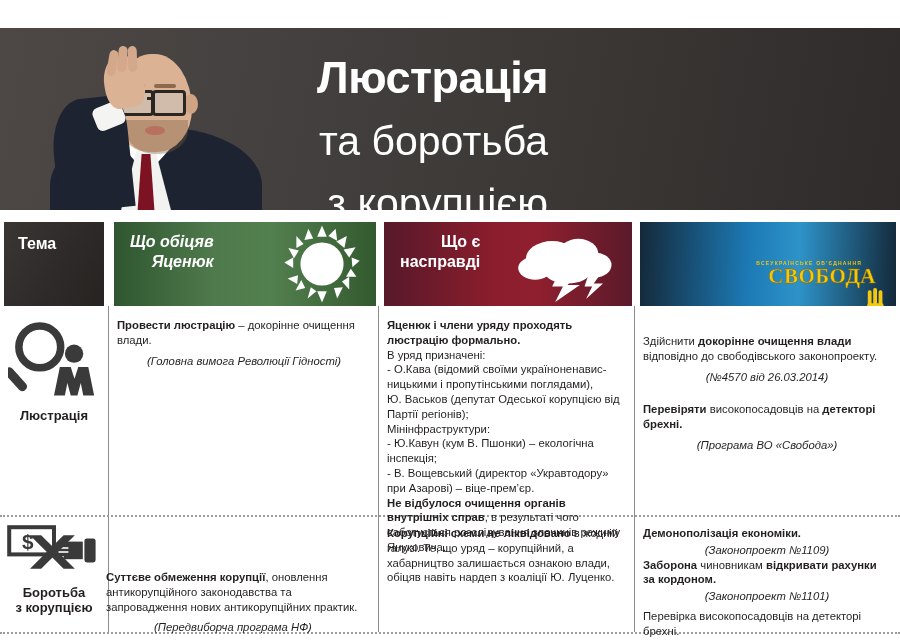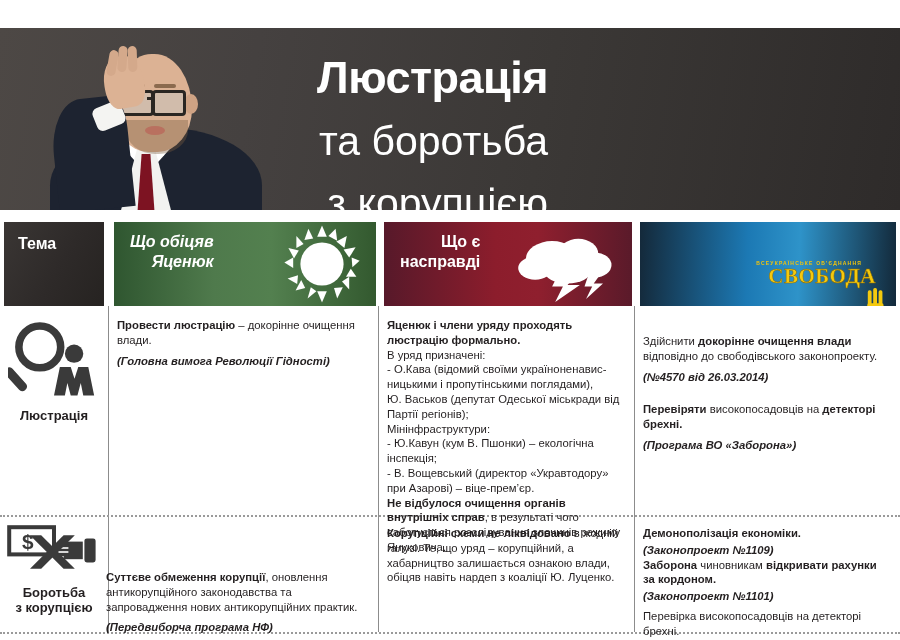--- a/index.html
+++ b/index.html
@@ -284,24 +284,23 @@
   .cell {
     position: absolute;
     font-size: 11.3px;
     line-height: 1.31;
     color: #231f20;
   }
   .cell p { margin: 0; }
   .cell b { font-weight: bold; }
   .src {
     display: block;
-    text-align: left;
+    text-align: center;
     font-style: italic;
     margin-top: 6px;
-    font-weight: bold;
   }
   .src-tight { margin-top: 2px; }
 
   
   .c-g1 { left: 117px; top: 12px; width: 254px; }
   .c-r1 { left: 387px; top: 12px; width: 240px; }
   .c-b1 { left: 643px; top: 12px; width: 248px; margin-top: 16px; }
   .c-b1b { left: 643px; top: 96px; width: 248px; }
   
   .c-g2 { left: 106px; top: 220px; width: 254px; margin-top: 44px; }
@@ -451,34 +450,34 @@
 
   <div class="cell c-g1">
     <p><b>Провести люстрацію</b><span> – докорінне очищення влади.</span></p>
     <span class="src">(Головна вимога Революції Гідності)</span>
   </div>
 
   <div class="cell c-r1">
     <p><b>Яценюк і члени уряду проходять люстрацію формально.</b></p>
     <p>В уряд призначені:</p>
     <p>- О.Кава (відомий своїми україноненавис-ницькими і пропутінськими поглядами),</p>
-    <p>Ю. Васьков (депутат Одеської міськради від Партії регіонів);</p>
+    <p>Ю. Васьков (депутат Одеської корупцією від Партії регіонів);</p>
     <p>Мінінфраструктури:</p>
     <p>- Ю.Кавун (кум В. Пшонки) – екологічна інспекція;</p>
     <p>- В. Вощевський (директор «Укравтодору» при Азарові) – віце-прем’єр.</p>
     <p><b>Не відбулося очищення органів внутрішніх справ</b><span>, в результаті чого саботується розслідування злочинів режиму Януковича.</span></p>
   </div>
 
   <div class="cell c-b1">
     <p><span>Здійснити </span><b>докорінне очищення влади</b><span> відповідно до свободівського законопроекту.</span></p>
     <span class="src">(№4570 від 26.03.2014)</span>
   </div>
   <div class="cell c-b1b">
     <p><b>Перевіряти</b><span> високопосадовців на </span><b>детекторі брехні.</b></p>
-    <span class="src">(Програма ВО «Заборона»)</span>
+    <span class="src">(Програма ВО «Свобода»)</span>
   </div>
 
   <div class="rowlabel rl2">
     <svg class="icon-corr" viewBox="0 0 120 70">
       <g fill="#3a3a3a">
         <rect x="4" y="4" width="56" height="34" fill="none" stroke="#3a3a3a" stroke-width="5"></rect>
         <text x="20" y="31" font-family="Liberation Sans, sans-serif" font-size="26" font-weight="bold" fill="#3a3a3a">$</text>
         <path d="M72 22 h24 v22 h-24 z"></path>
         <path d="M60 26 h18 v14 h-18 z"></path>
         <rect x="98" y="18" width="14" height="30" rx="3"></rect>

